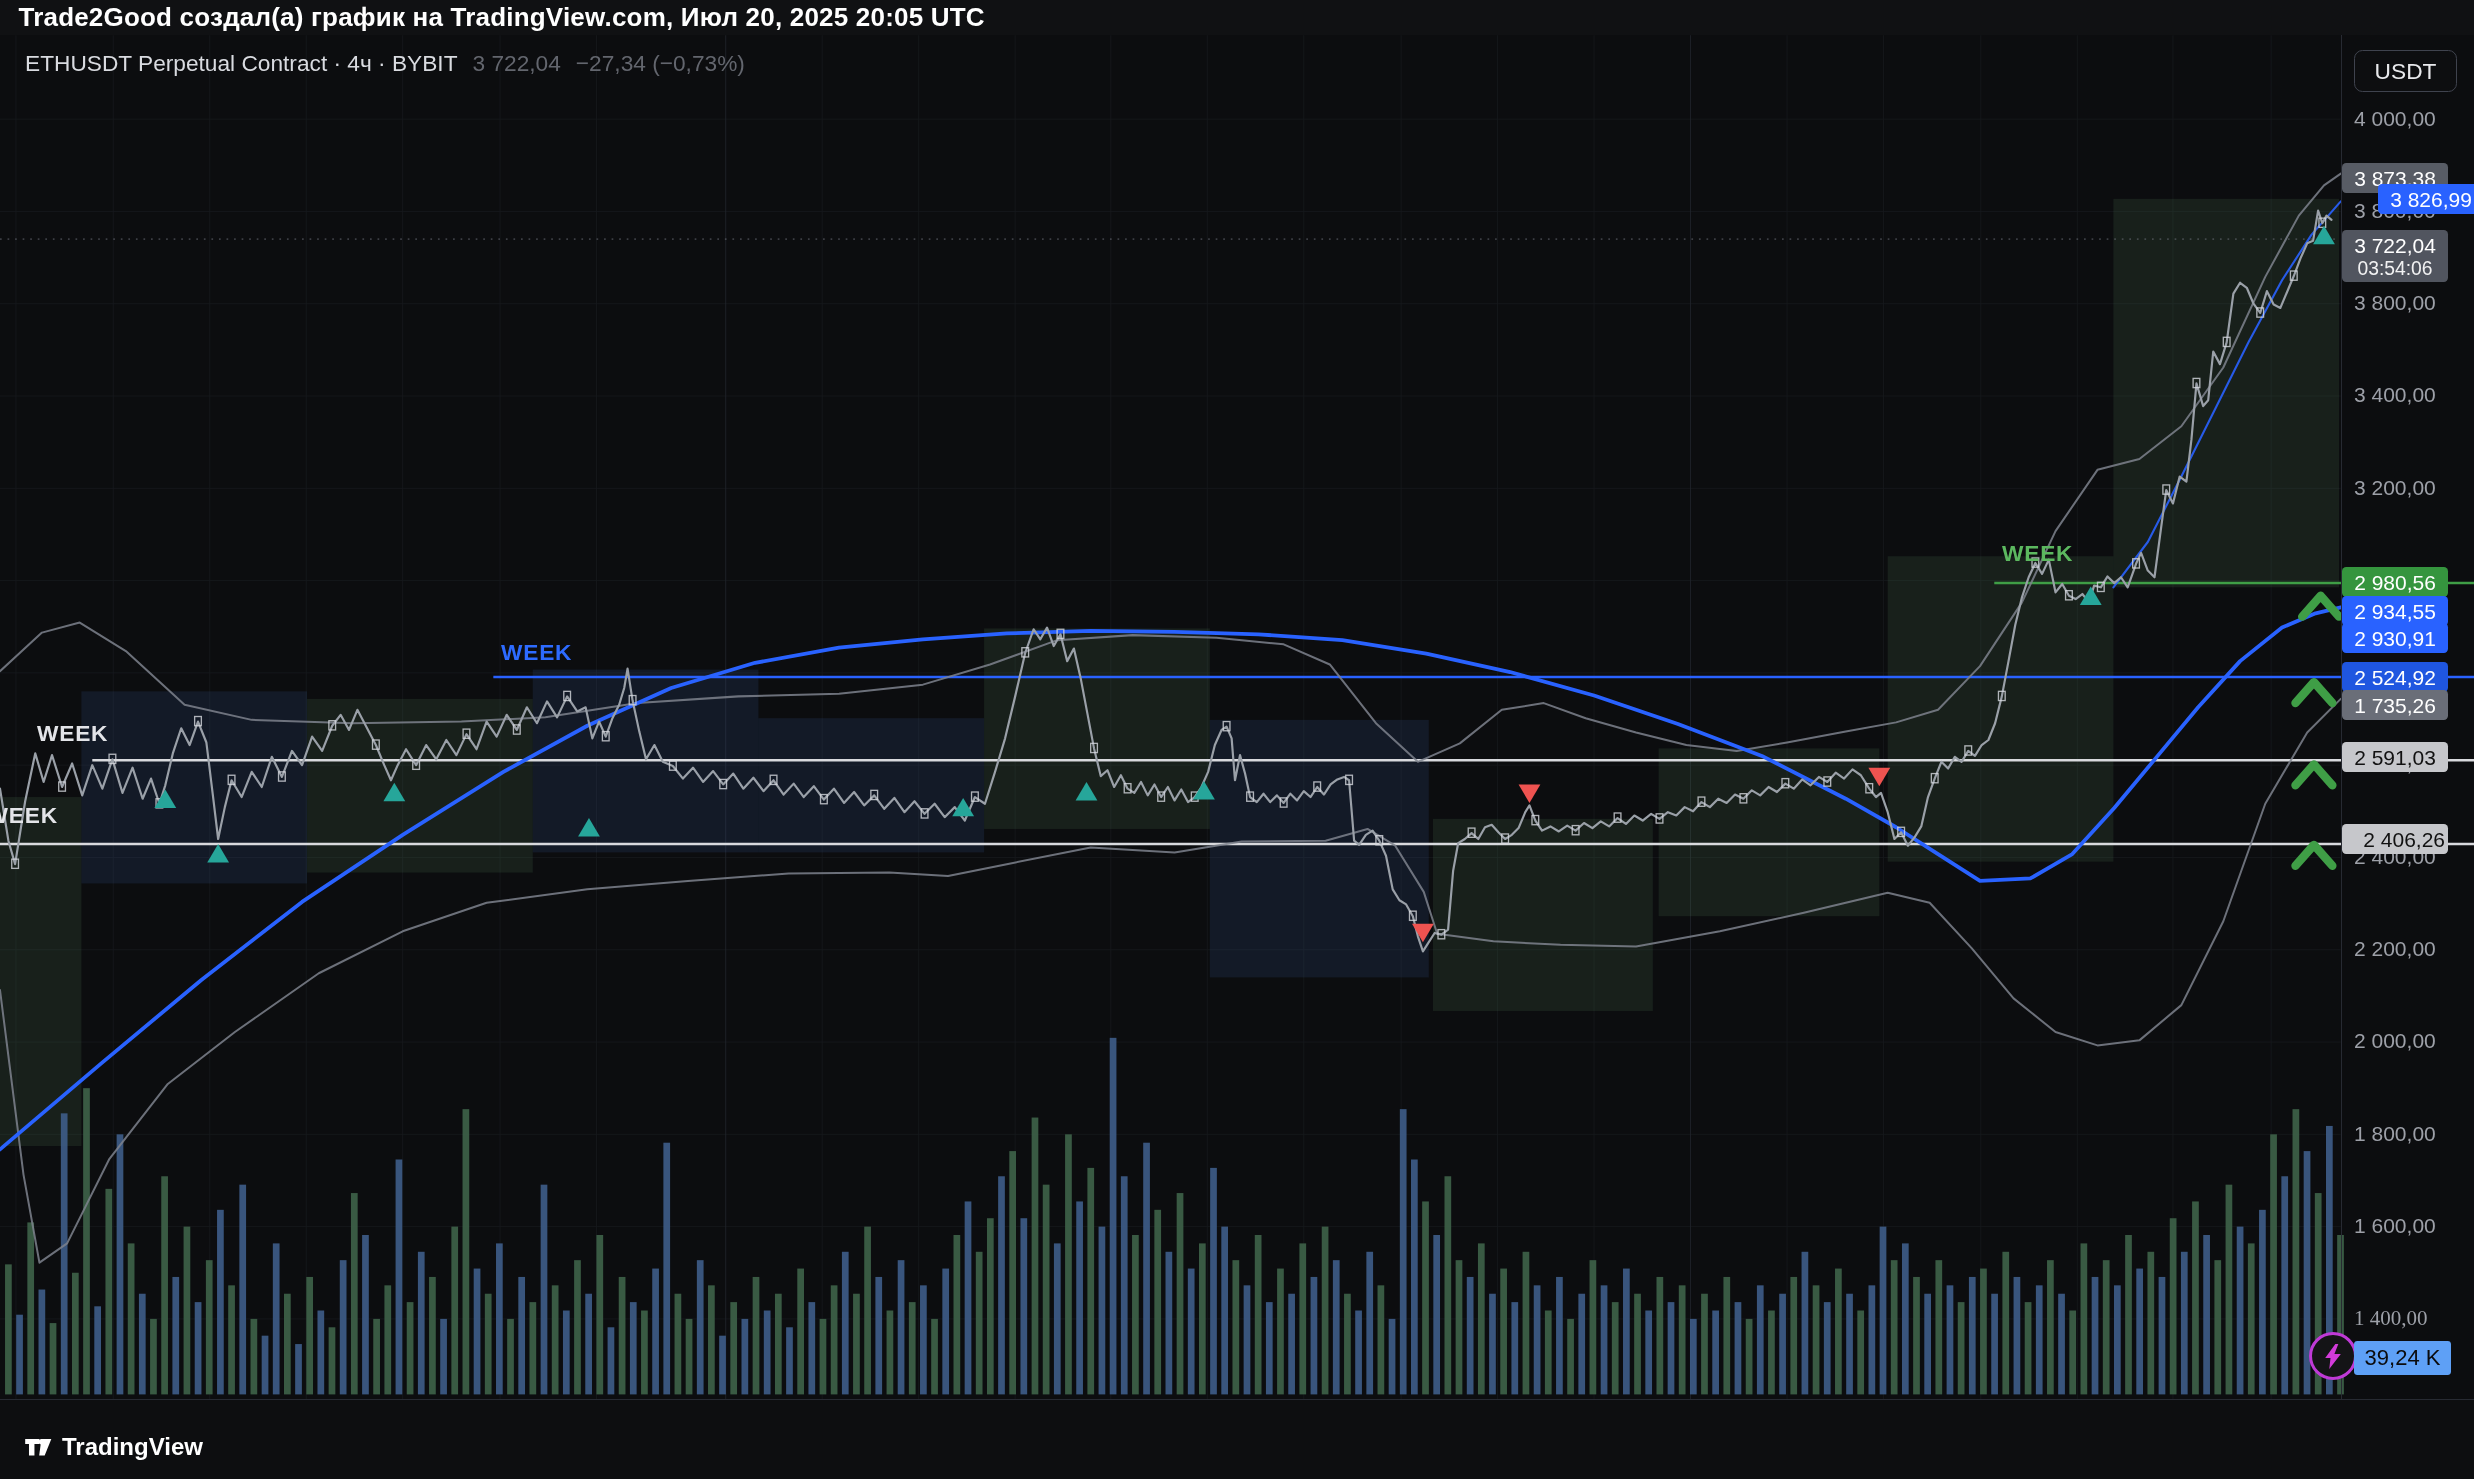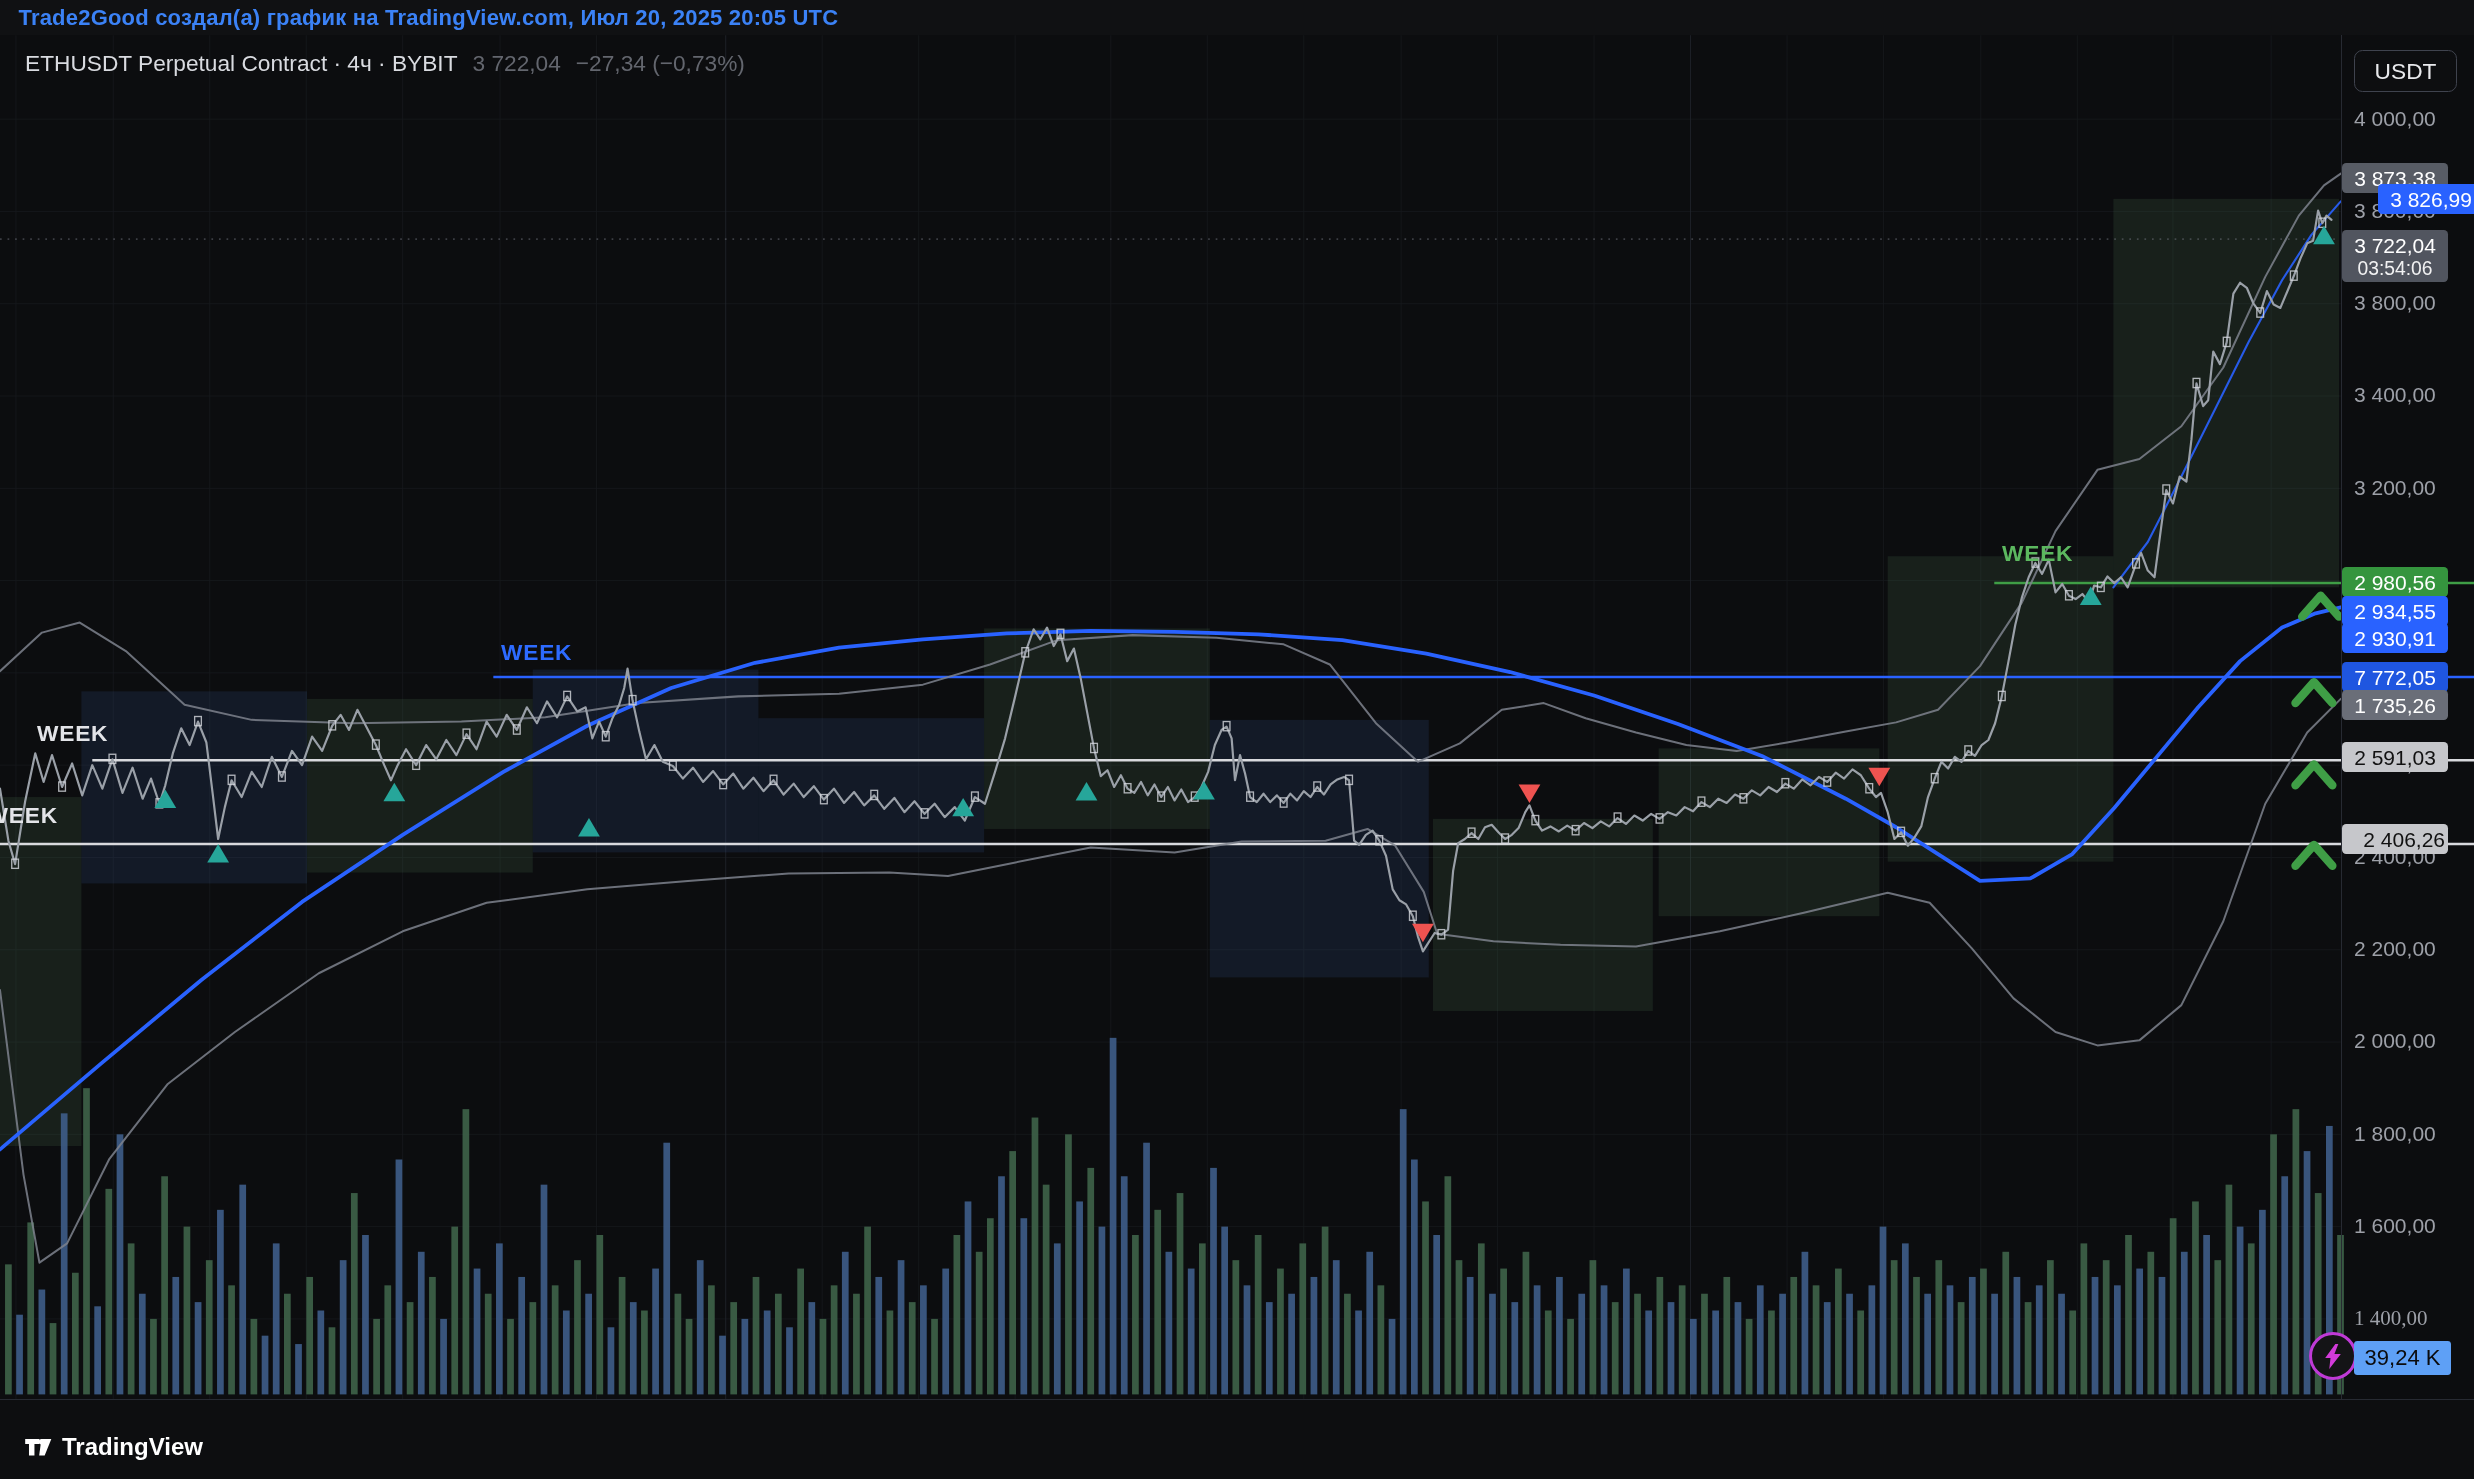--- a/index.html
+++ b/index.html
@@ -1,19 +1,19 @@
 <!DOCTYPE html>
 <html style="font-size:13.4px"><head>
 <meta charset="utf-8">
 <style>
   html,body{margin:0;padding:0;background:#000;}
   #app{position:relative;width:2475px;height:1480px;background:#0c0d0f;overflow:hidden;
        font-family:"Liberation Sans","DejaVu Sans",sans-serif;-webkit-font-smoothing:antialiased;}
-  #header{position:absolute;left:0;top:0;width:2475px;height:35px;background:#101113;color:#3b82f6;
-          font-size:22px;font-weight:700;line-height:35px;padding-left:18.5px;box-sizing:border-box;letter-spacing:0.2px;}
+  #header{position:absolute;left:0;top:0;width:2475px;height:35px;background:#101113;color:#ffffff;
+          font-size:26px;font-weight:700;line-height:35px;padding-left:18.5px;box-sizing:border-box;letter-spacing:0.2px;}
   #symbol-row{position:absolute;left:25px;top:50px;height:34px;font-size:22.7px;color:#d9dbe0;white-space:nowrap;}
   #symbol-row .dim{color:#63666e;margin-left:15px;}
   #usdt-button{position:absolute;left:2354px;top:50px;width:101px;height:40px;border:1.7px solid #3f434e;border-radius:8.4px;
           color:#e8e9ec;font-size:22.7px;display:flex;align-items:center;justify-content:center;background:#0d0e10;}
   #plot{position:absolute;left:0;top:0;width:2475px;height:1480px;}
   #axis-sep-v{position:absolute;left:2341px;top:35px;width:0.8px;height:1366px;background:#272a32;}
   #axis-sep-h{position:absolute;left:0px;top:1399px;width:2475px;height:0.8px;background:#272a32;}
   .ytick{position:absolute;left:2354px;width:117px;color:#9da0a8;font-size:21px;white-space:nowrap;}
   .xtick{position:absolute;transform:translateX(-50%);color:#8a8d94;font-size:21px;white-space:nowrap;top:8.4px;}
   .xtick.strong{color:#d3d5db;font-weight:700;}
@@ -428,21 +428,21 @@
       <div class="plabel" style="background: rgb(53, 149, 62); color: rgb(255, 255, 255); top: 567px;">
         <div>2 980,56</div>
       </div>
       <div class="plabel" style="background: rgb(41, 98, 255); color: rgb(255, 255, 255); top: 596px;">
         <div>2 934,55</div>
       </div>
       <div class="plabel" style="background: rgb(41, 98, 255); color: rgb(255, 255, 255); top: 623px;">
         <div>2 930,91</div>
       </div>
       <div class="plabel" style="background: rgb(31, 86, 224); color: rgb(255, 255, 255); top: 662px;">
-        <div>7 772,05</div>
+        <div>2 524,92</div>
       </div>
       <div class="plabel" style="background: rgb(106, 110, 120); color: rgb(255, 255, 255); top: 690px;">
         <div>1 735,26</div>
       </div>
       <div class="plabel" style="background: rgb(198, 199, 203); color: rgb(17, 17, 17); top: 742px;">
         <div>2 591,03</div>
       </div>
       <div class="plabel" style="background: rgb(198, 199, 203); color: rgb(17, 17, 17); top: 824px; padding-left: 20px;">
         <div>2 406,26</div>
       </div>

